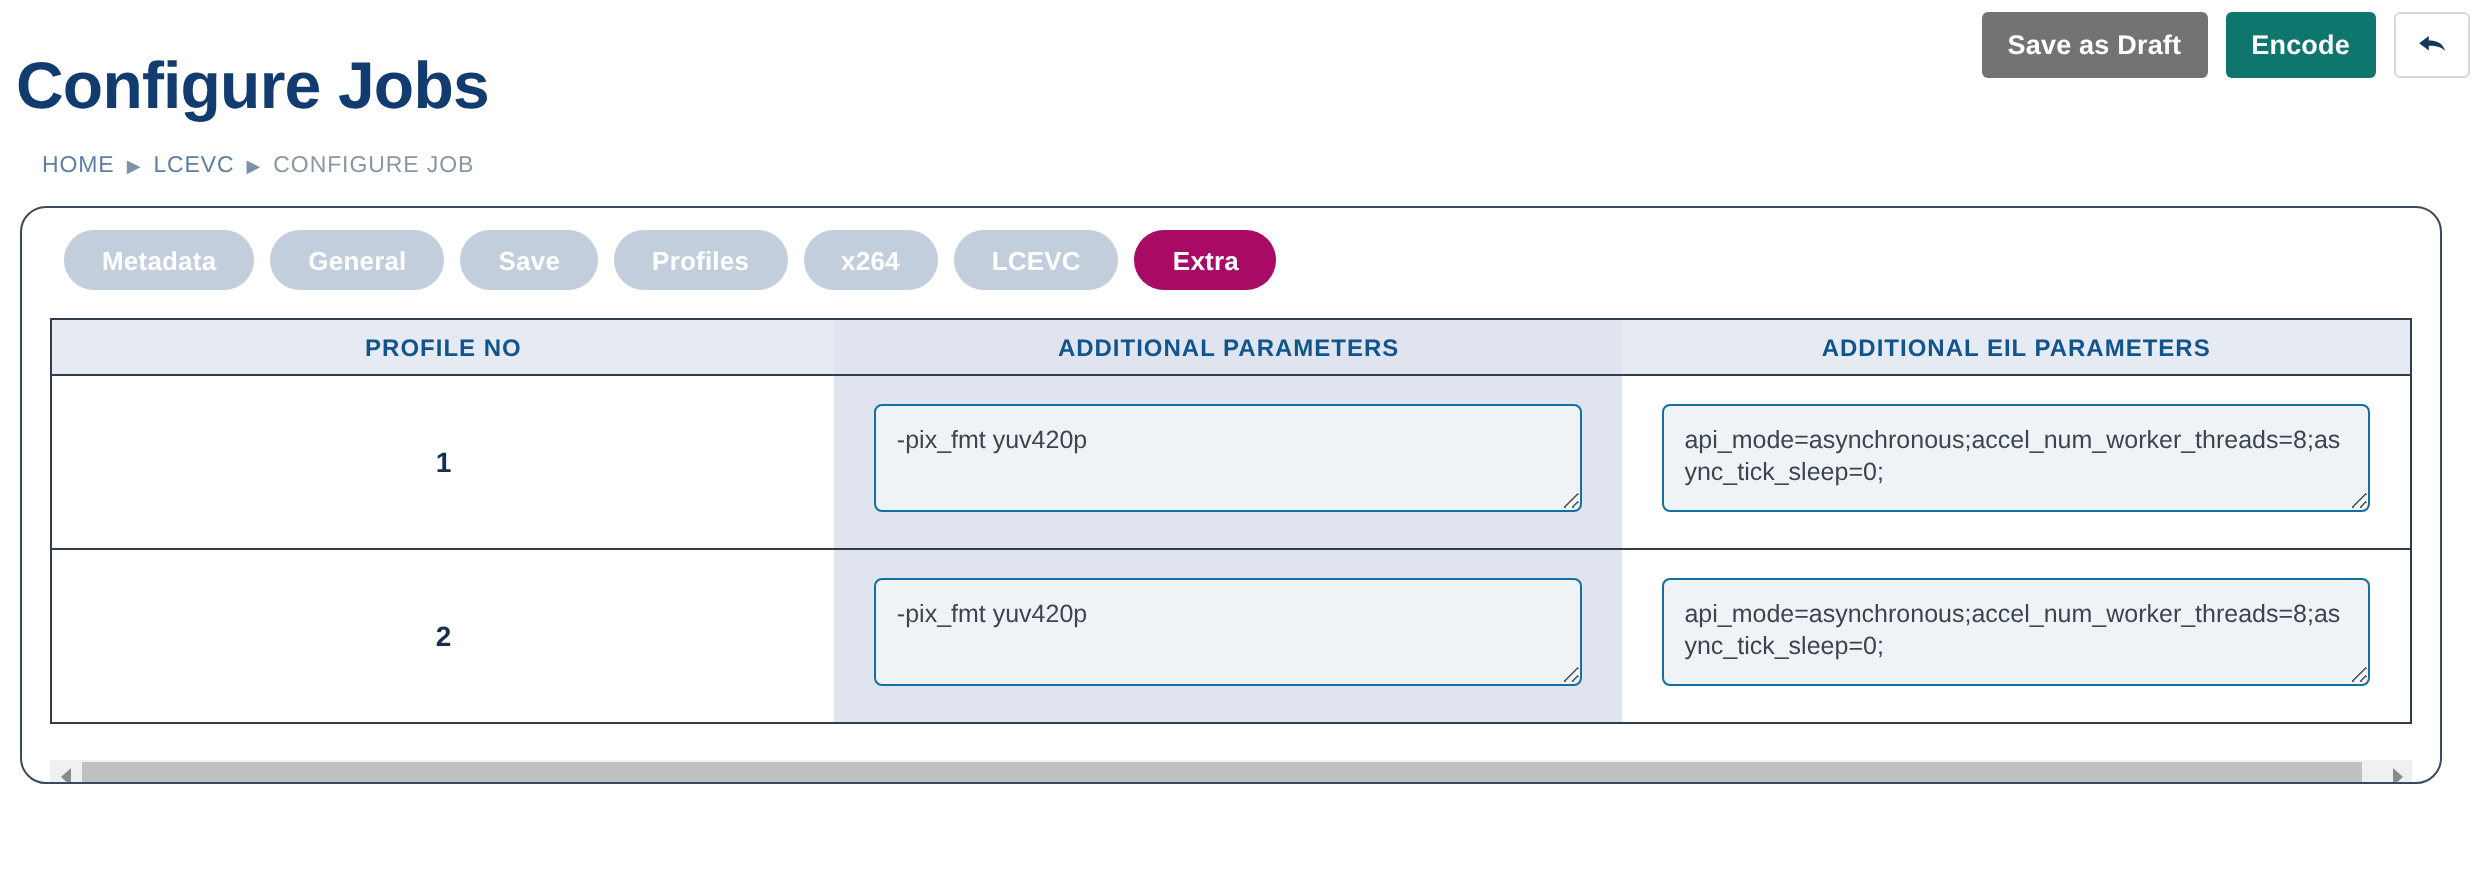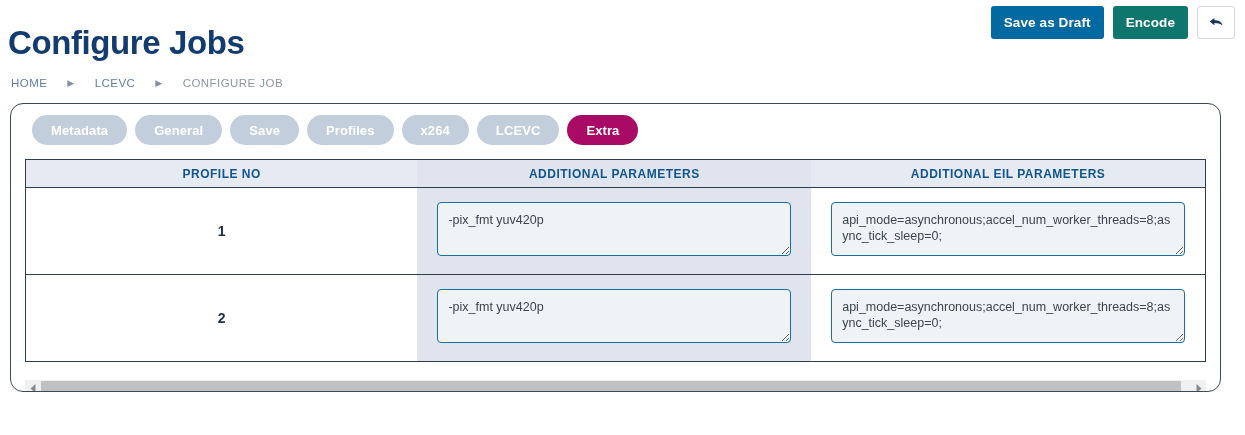--- a/index.html
+++ b/index.html
@@ -34,21 +34,21 @@
     color: #ffffff;
     letter-spacing: 0.1px;
     cursor: pointer;
     height: 33px;
     padding: 0 13px;
     display: flex;
     align-items: center;
     justify-content: center;
     white-space: nowrap;
   }
-  .btn-draft { background: #0369a1; }
+  .btn-draft { background: #737373; }
   .btn-encode { background: #0f766e; text-align: right; }
   .btn-back {
     background: #ffffff;
     border: 1px solid #d3d8dd;
     border-radius: 3px;
     width: 38px;
     height: 33px;
     display: flex;
     align-items: center;
     justify-content: center;
@@ -64,27 +64,27 @@
     top: 26px;
     font-size: 33px;
     font-weight: bold;
     color: #123c70;
     letter-spacing: -0.4px;
     margin: 0;
     line-height: 1;
   }
   .breadcrumb {
     position: absolute;
-    left: 11px;
+    left: 21px;
     top: 77px;
     font-size: 11.5px;
     letter-spacing: 0.45px;
     display: flex;
     align-items: center;
-    gap: 20px;
+    gap: 6px;
     color: #7a8a9a;
   }
   .crumb-link { color: #5d7fa3; }
   .crumb-current { color: #8a96a3; }
   .crumb-sep {
     color: #7f91a5;
     font-size: 9px;
     line-height: 1;
     transform: translateY(0px);
   }

